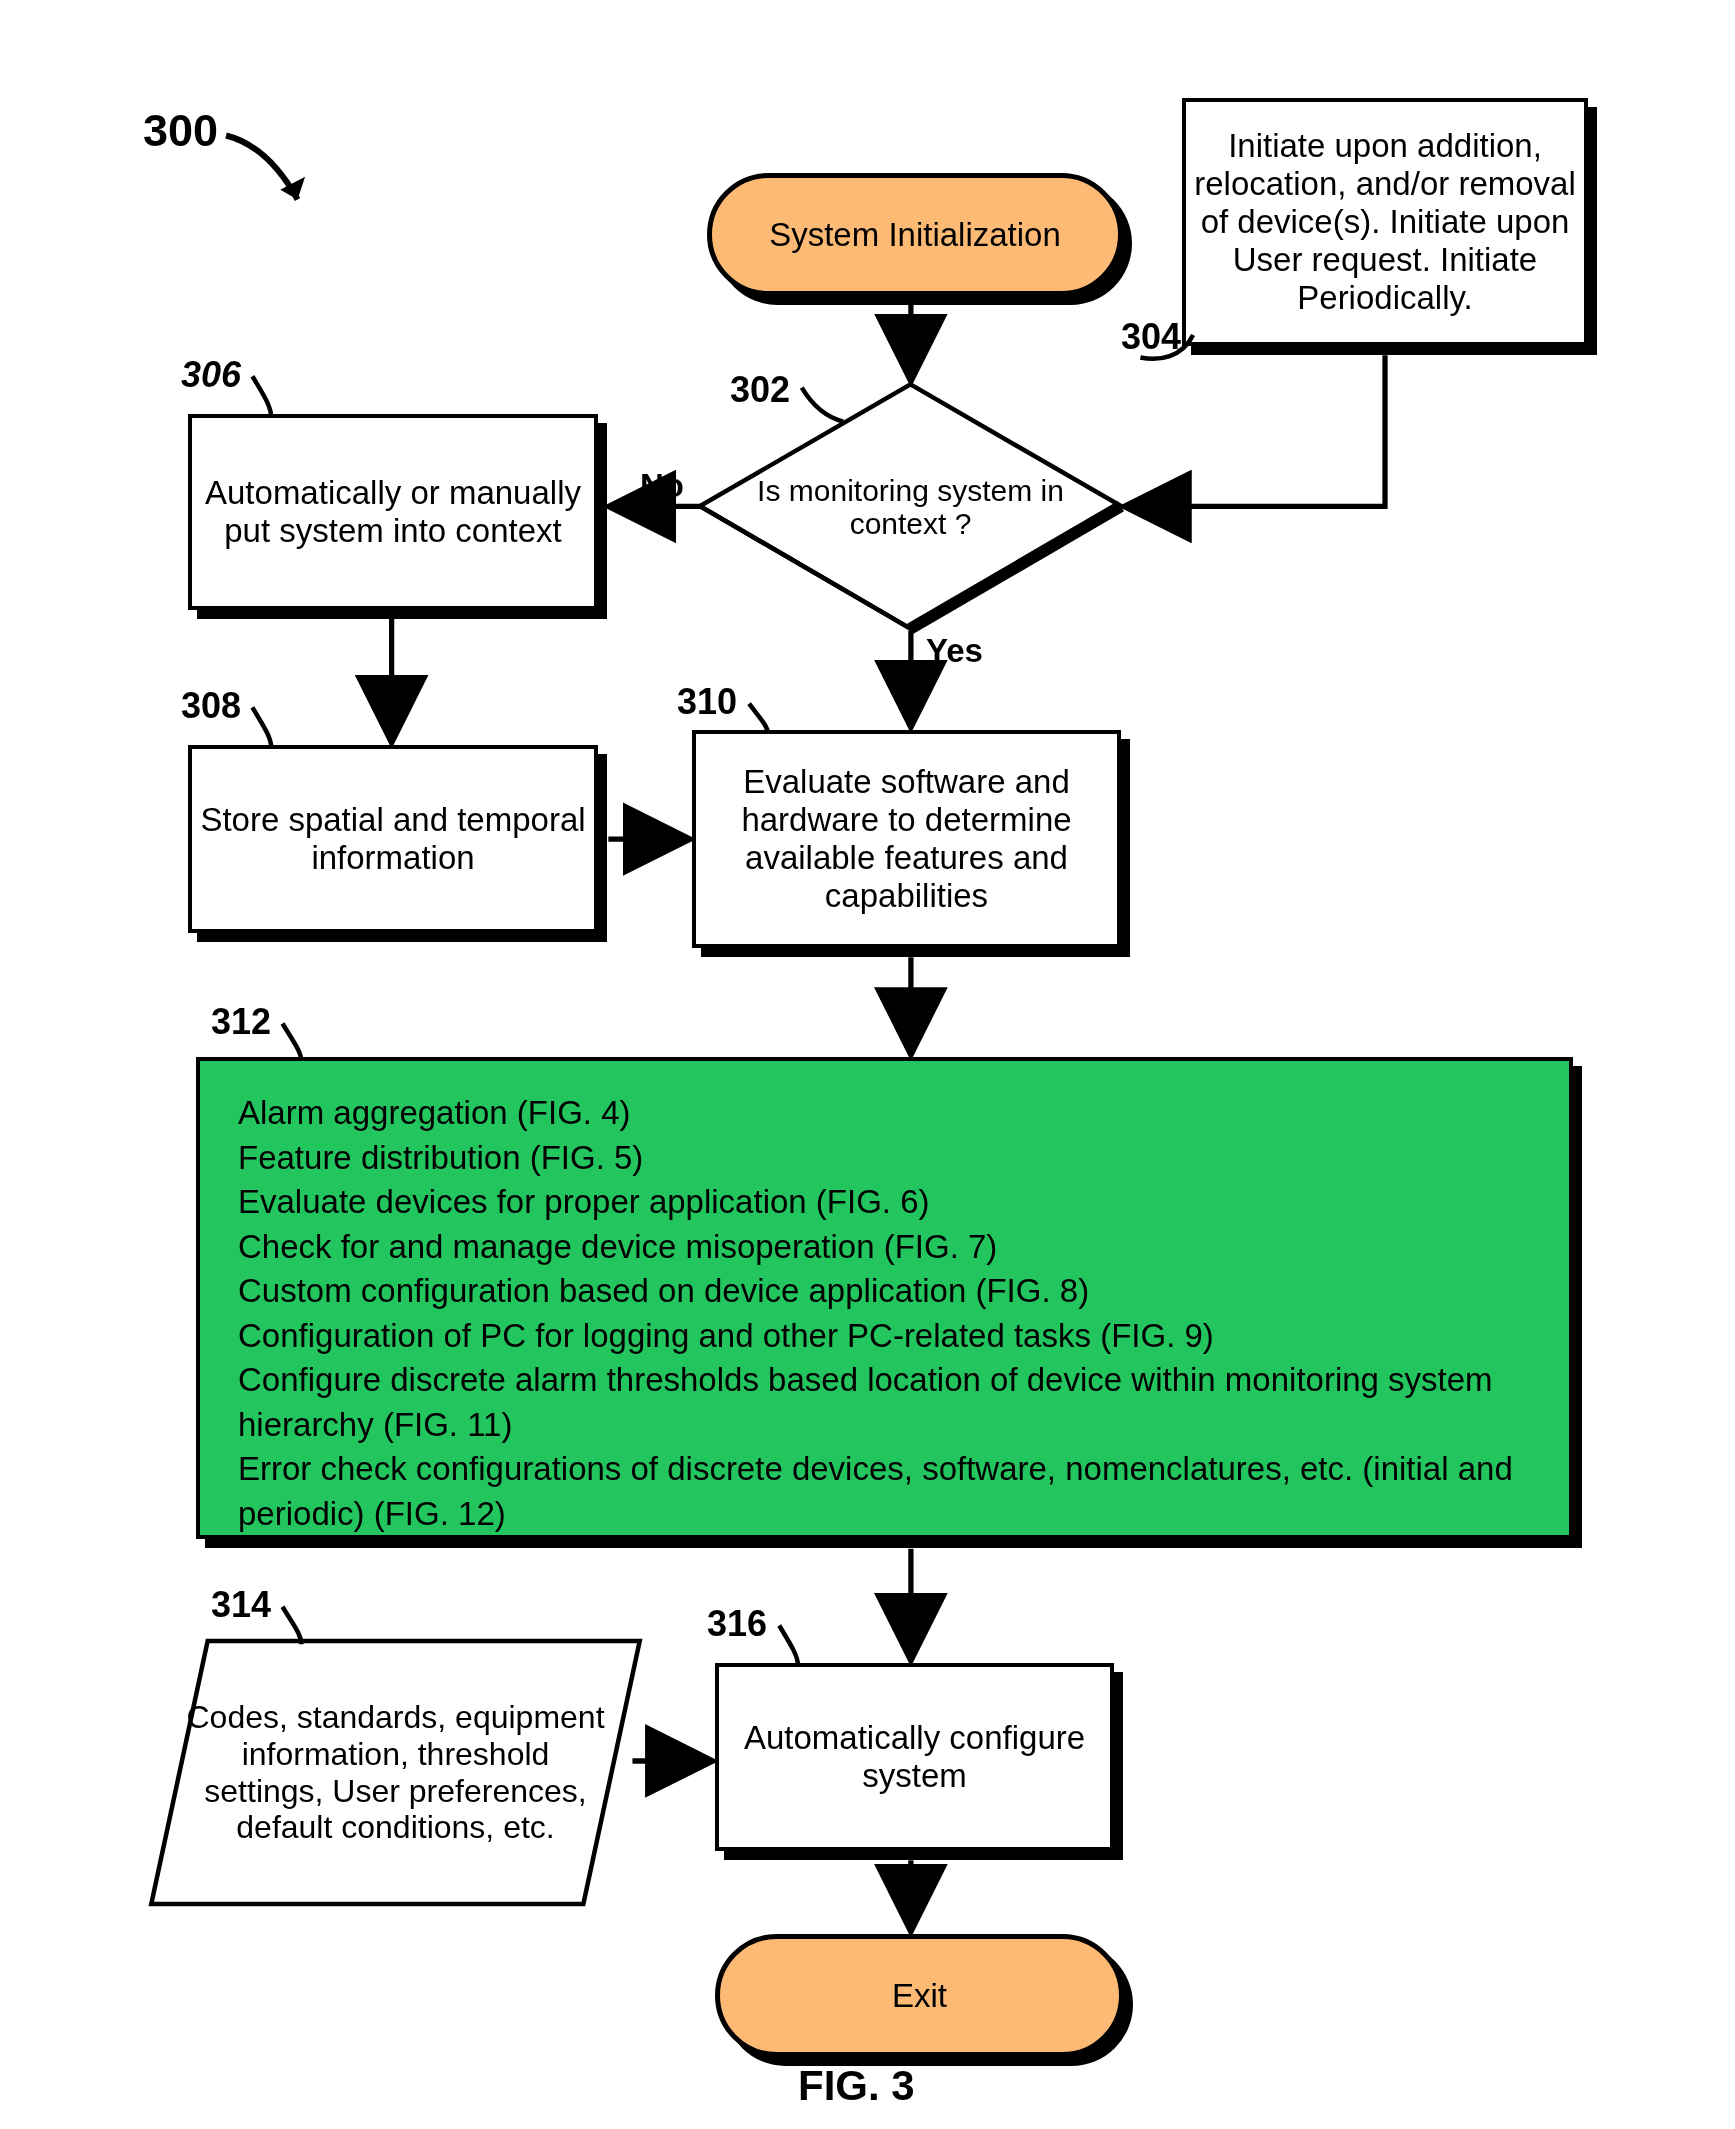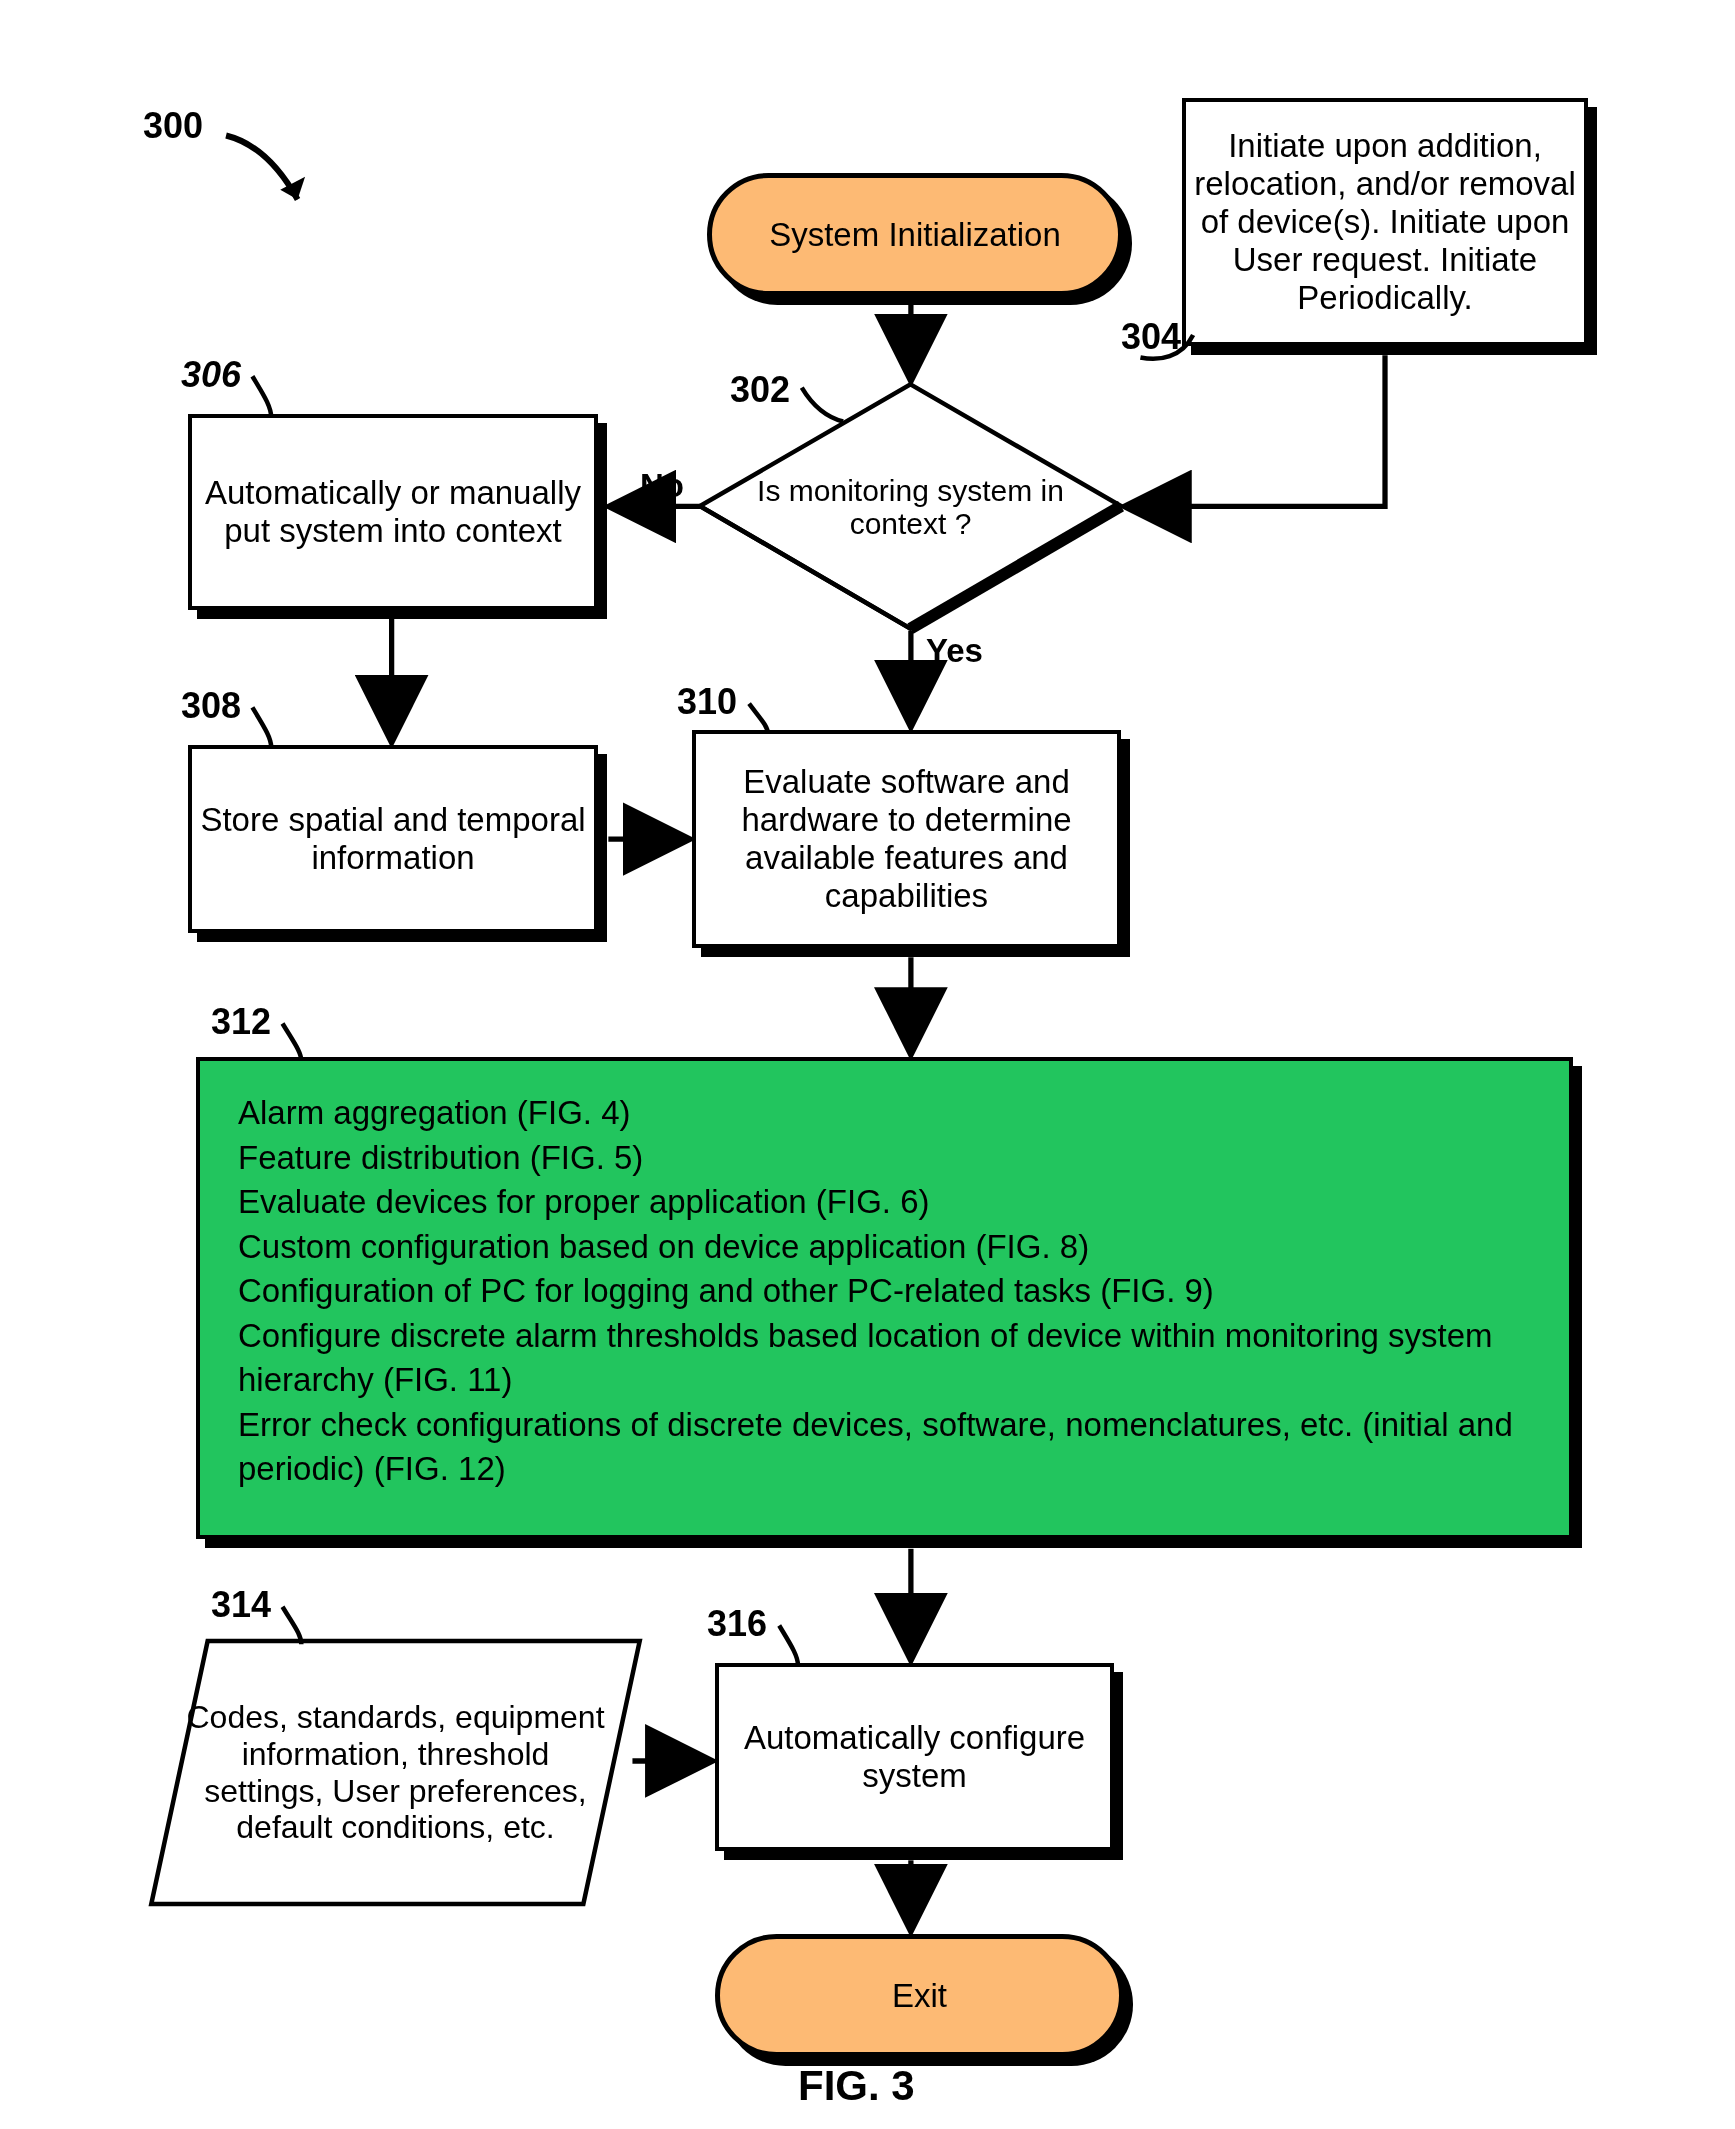--- a/index.html
+++ b/index.html
@@ -1,19 +1,19 @@
 <!DOCTYPE html>
 <html style="font-size:12px"><head>
 <meta charset="utf-8">
 <style>
   html,body{margin:0;padding:0;background:#fff;}
   body{font-family:Arial,Helvetica,sans-serif;}
   .canvas{position:relative;width:1736px;height:2129px;}
   .lbl{position:absolute;font-size:36px;font-weight:bold;}
-  .fignum{font-size:36px;}
+  .fignum{font-size:45px;}
   .node-label{position:absolute;font-size:36px;font-weight:bold;}
   .process{position:absolute;border:4.5px solid #000;background:#fff;box-shadow:9px 9px 0 #000;text-align:center;display:flex;align-items:center;justify-content:center;padding:7.5px;box-sizing:border-box;}
   .process span{font-size:33px;line-height:1.15;}
   .bigprocess{position:absolute;border:4.5px solid #000;background:#22c55e;box-shadow:9px 9px 0 #000;padding:30px 38px;box-sizing:border-box;}
   .bigprocess div{font-size:33px;line-height:1.35;text-align:left;}
   .terminator{position:absolute;border:5.3px solid #000;background:#fdba74;box-shadow:9px 9px 0 #000;border-radius:752px;display:flex;align-items:center;justify-content:center;}
   .terminator span{font-size:33px;}
   .diamond{position:absolute;}
   .diamond svg{display:block;overflow:visible;}
   .diamond .dtext{position:absolute;left:0;top:0;width:100%;height:100%;display:flex;align-items:center;justify-content:center;text-align:center;font-size:30px;line-height:1.1;padding:0 53px;box-sizing:border-box;}
@@ -82,20 +82,21 @@
   </div>
   <div class="node-label" style="left:677px;top:681px;">310</div>
   <svg class="arrows" viewBox="0 0 2306 2829" width="1736" height="2129">
     <path d="M995 935 C 1010 955, 1020 965, 1020 975" fill="none" stroke="#000" stroke-width="6"></path>
   </svg>
 
   <div class="bigprocess" style="left:196px;top:1057px;width:1377px;height:482px;">
     <div>Alarm aggregation (FIG. 4)</div>
     <div>Feature distribution (FIG. 5)</div>
     <div>Evaluate devices for proper application (FIG. 6)</div>
+    <div>Check for and manage device misoperation (FIG. 7)</div>
     <div>Custom configuration based on device application (FIG. 8)</div>
     <div>Configuration of PC for logging and other PC-related tasks (FIG. 9)</div>
     <div>Configure discrete alarm thresholds based location of device within monitoring system hierarchy (FIG. 11)</div>
     <div>Error check configurations of discrete devices, software, nomenclatures, etc. (initial and periodic) (FIG. 12)</div>
   </div>
   <div class="node-label" style="left:211px;top:1001px;">312</div>
   <svg class="arrows" viewBox="0 0 2306 2829" width="1736" height="2129">
     <path d="M375 1360 C 390 1385, 400 1398, 400 1410" fill="none" stroke="#000" stroke-width="6"></path>
   </svg>
 

